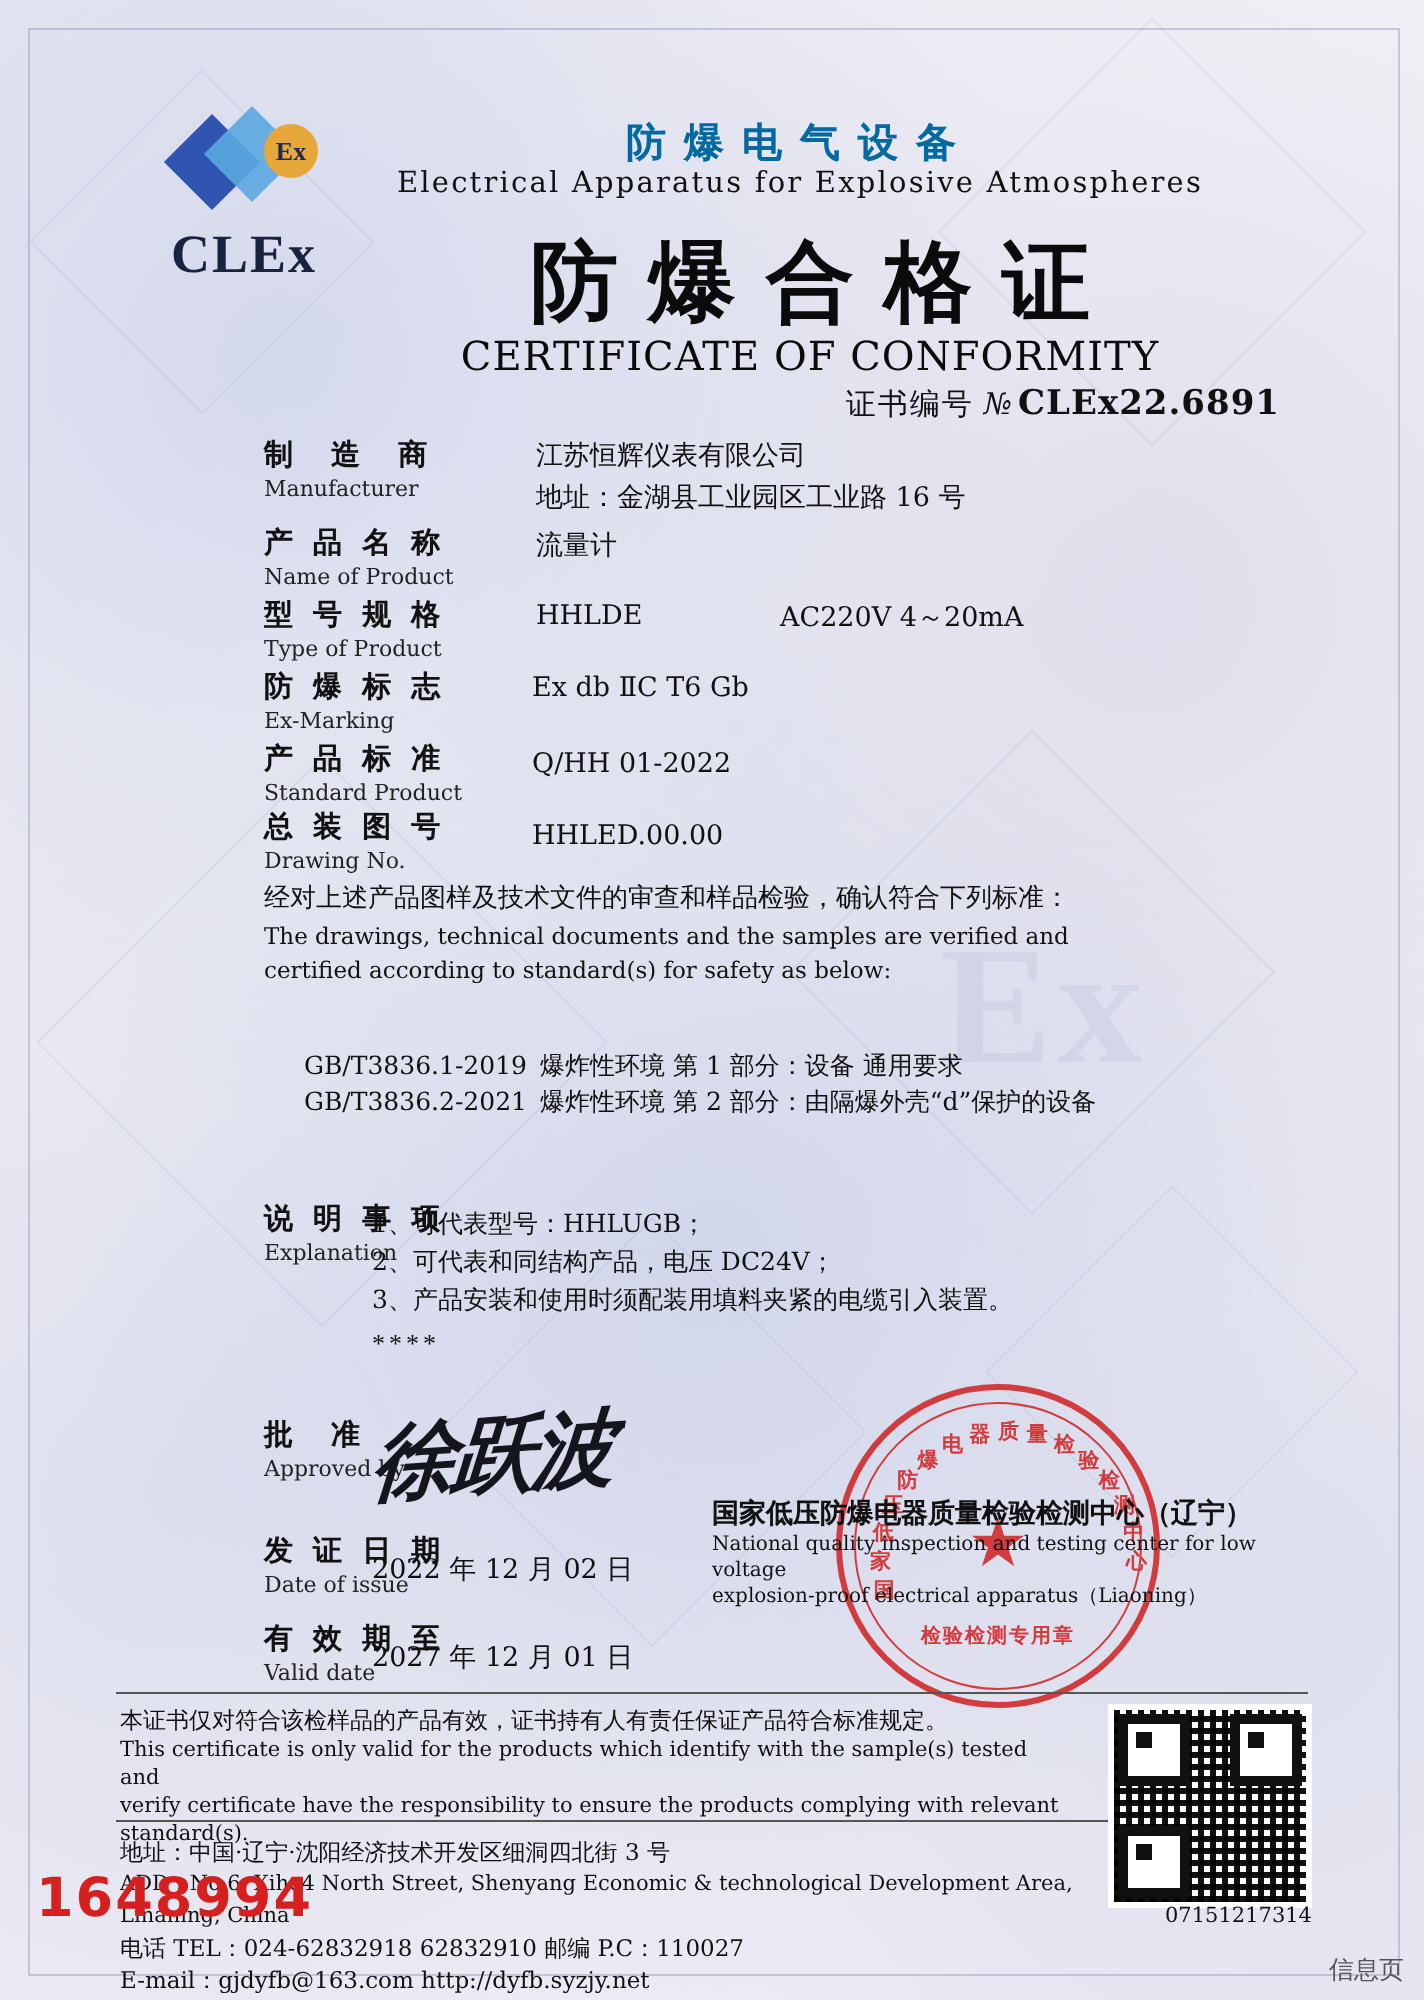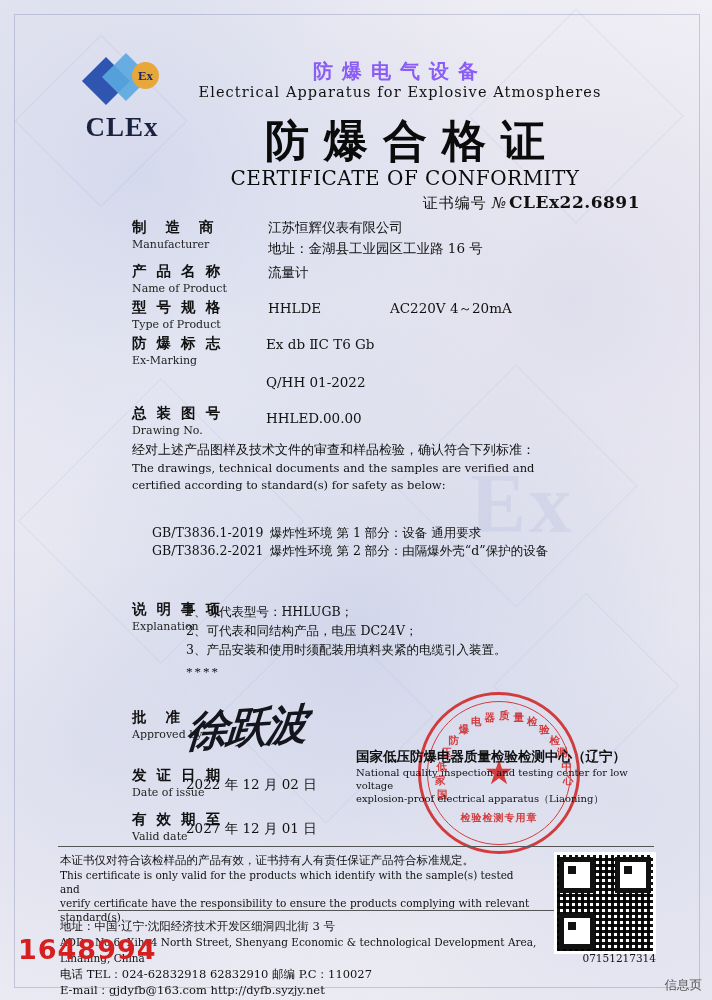--- a/index.html
+++ b/index.html
@@ -110,21 +110,21 @@
   }
 
   .title-cn {
     position: absolute;
     left: 190px;
     top: 58px;
     width: 420px;
     text-align: center;
     font-size: 20px;
     letter-spacing: 9px;
-    color: #8b5cf6;
+    color: #0369a1;
     font-family: "DejaVu Serif", serif;
     font-weight: bold;
   }
   .title-en {
     position: absolute;
     left: 180px;
     top: 84px;
     width: 440px;
     text-align: center;
     font-size: 14.5px;
@@ -486,20 +486,24 @@
   </div>
   <div class="val" style="left:268px; top:300px;">HHLDE</div>
   <div class="val" style="left:390px; top:300px;">AC220V 4～20mA</div>
 
   <div class="field" style="top:334px;">
     <div class="lab-cn spread2">防 爆 标 志</div>
     <div class="lab-en">Ex-Marking</div>
   </div>
   <div class="val" style="left:266px; top:336px;">Ex db ⅡC T6 Gb</div>
 
+  <div class="field" style="top:370px;">
+    <div class="lab-cn spread2">产 品 标 准</div>
+    <div class="lab-en">Standard Product</div>
+  </div>
   <div class="val" style="left:266px; top:374px;">Q/HH 01-2022</div>
 
   <div class="field" style="top:404px;">
     <div class="lab-cn spread2">总 装 图 号</div>
     <div class="lab-en">Drawing No.</div>
   </div>
   <div class="val" style="left:266px; top:410px;">HHLED.00.00</div>
 
   <div class="verify">
     <div class="l-cn">经对上述产品图样及技术文件的审查和样品检验，确认符合下列标准：</div>

